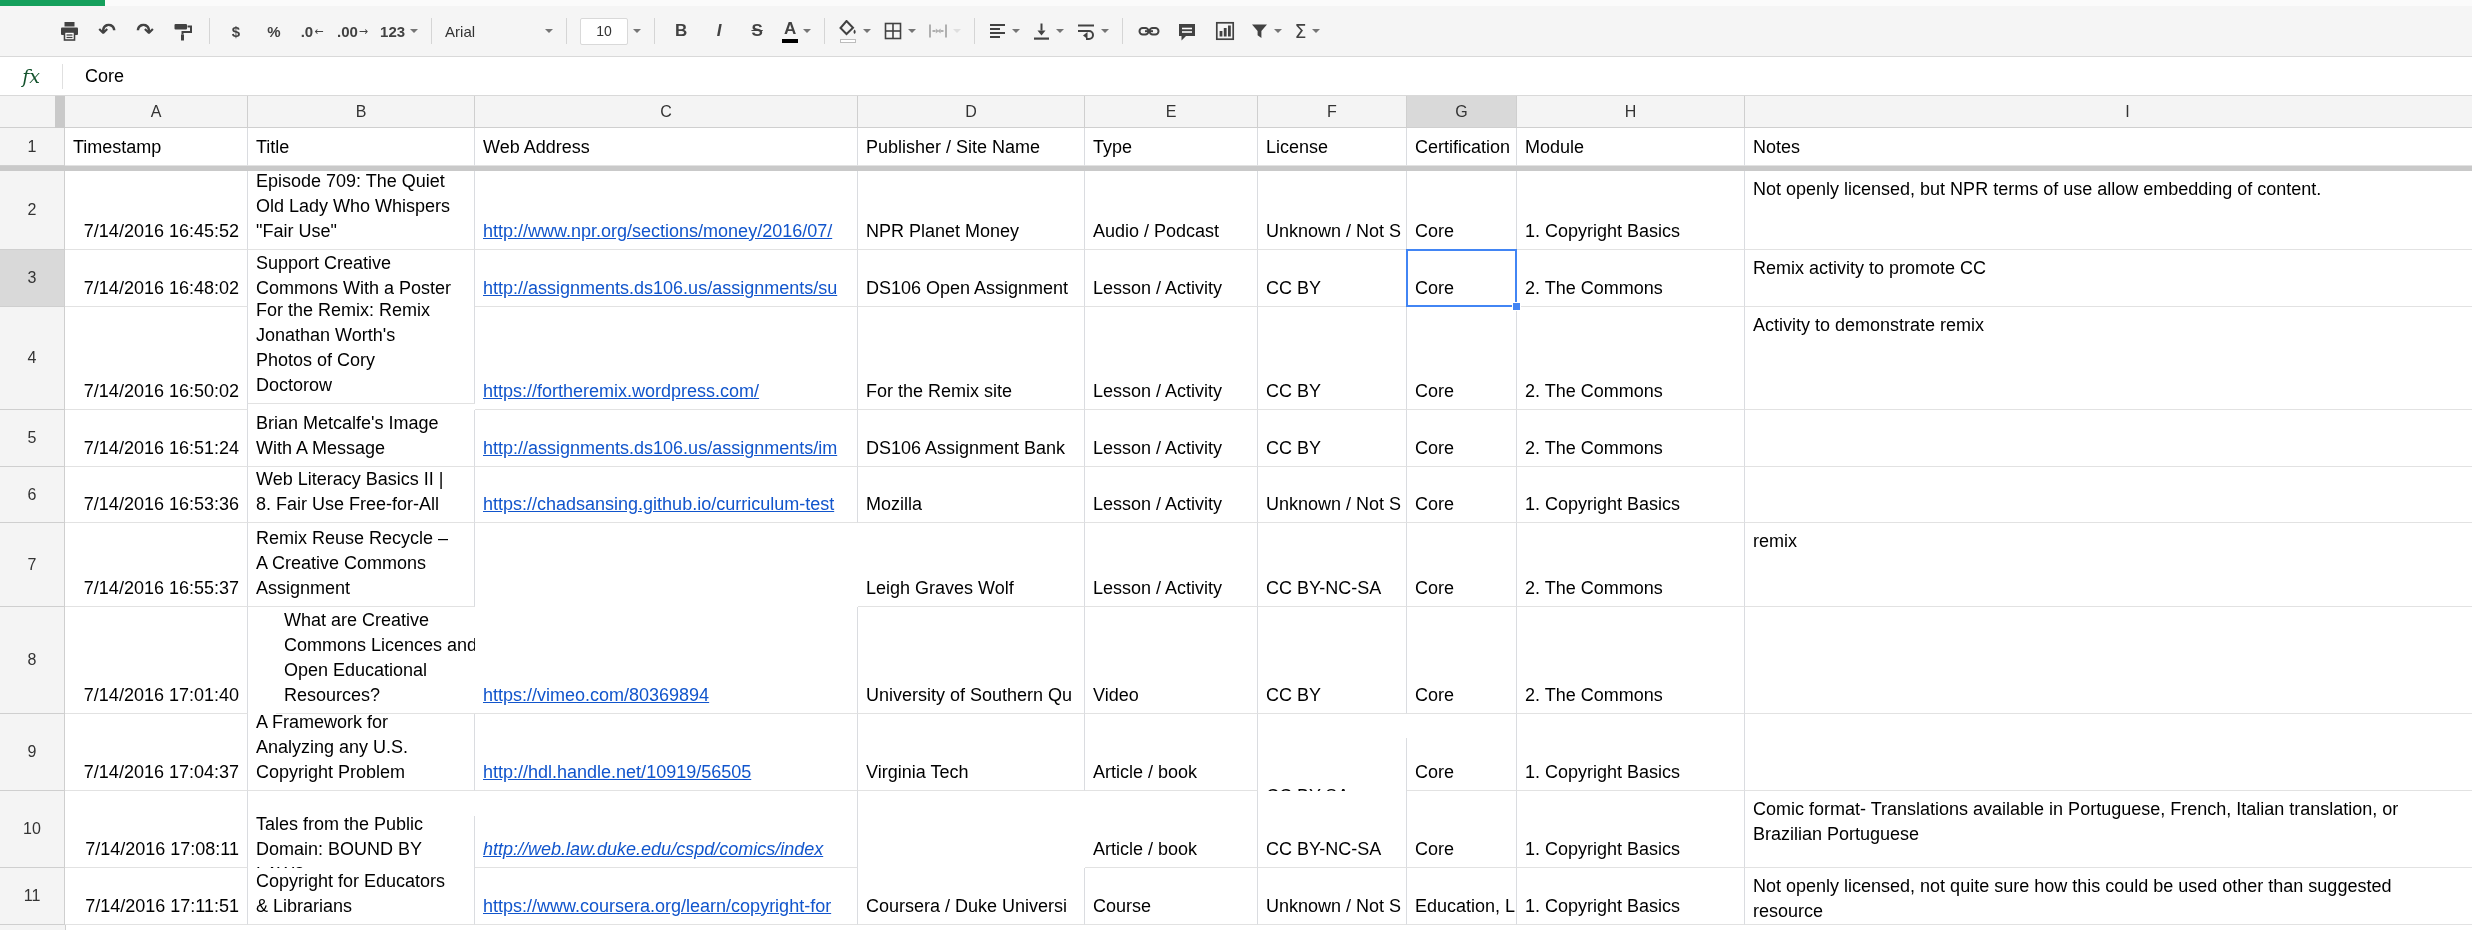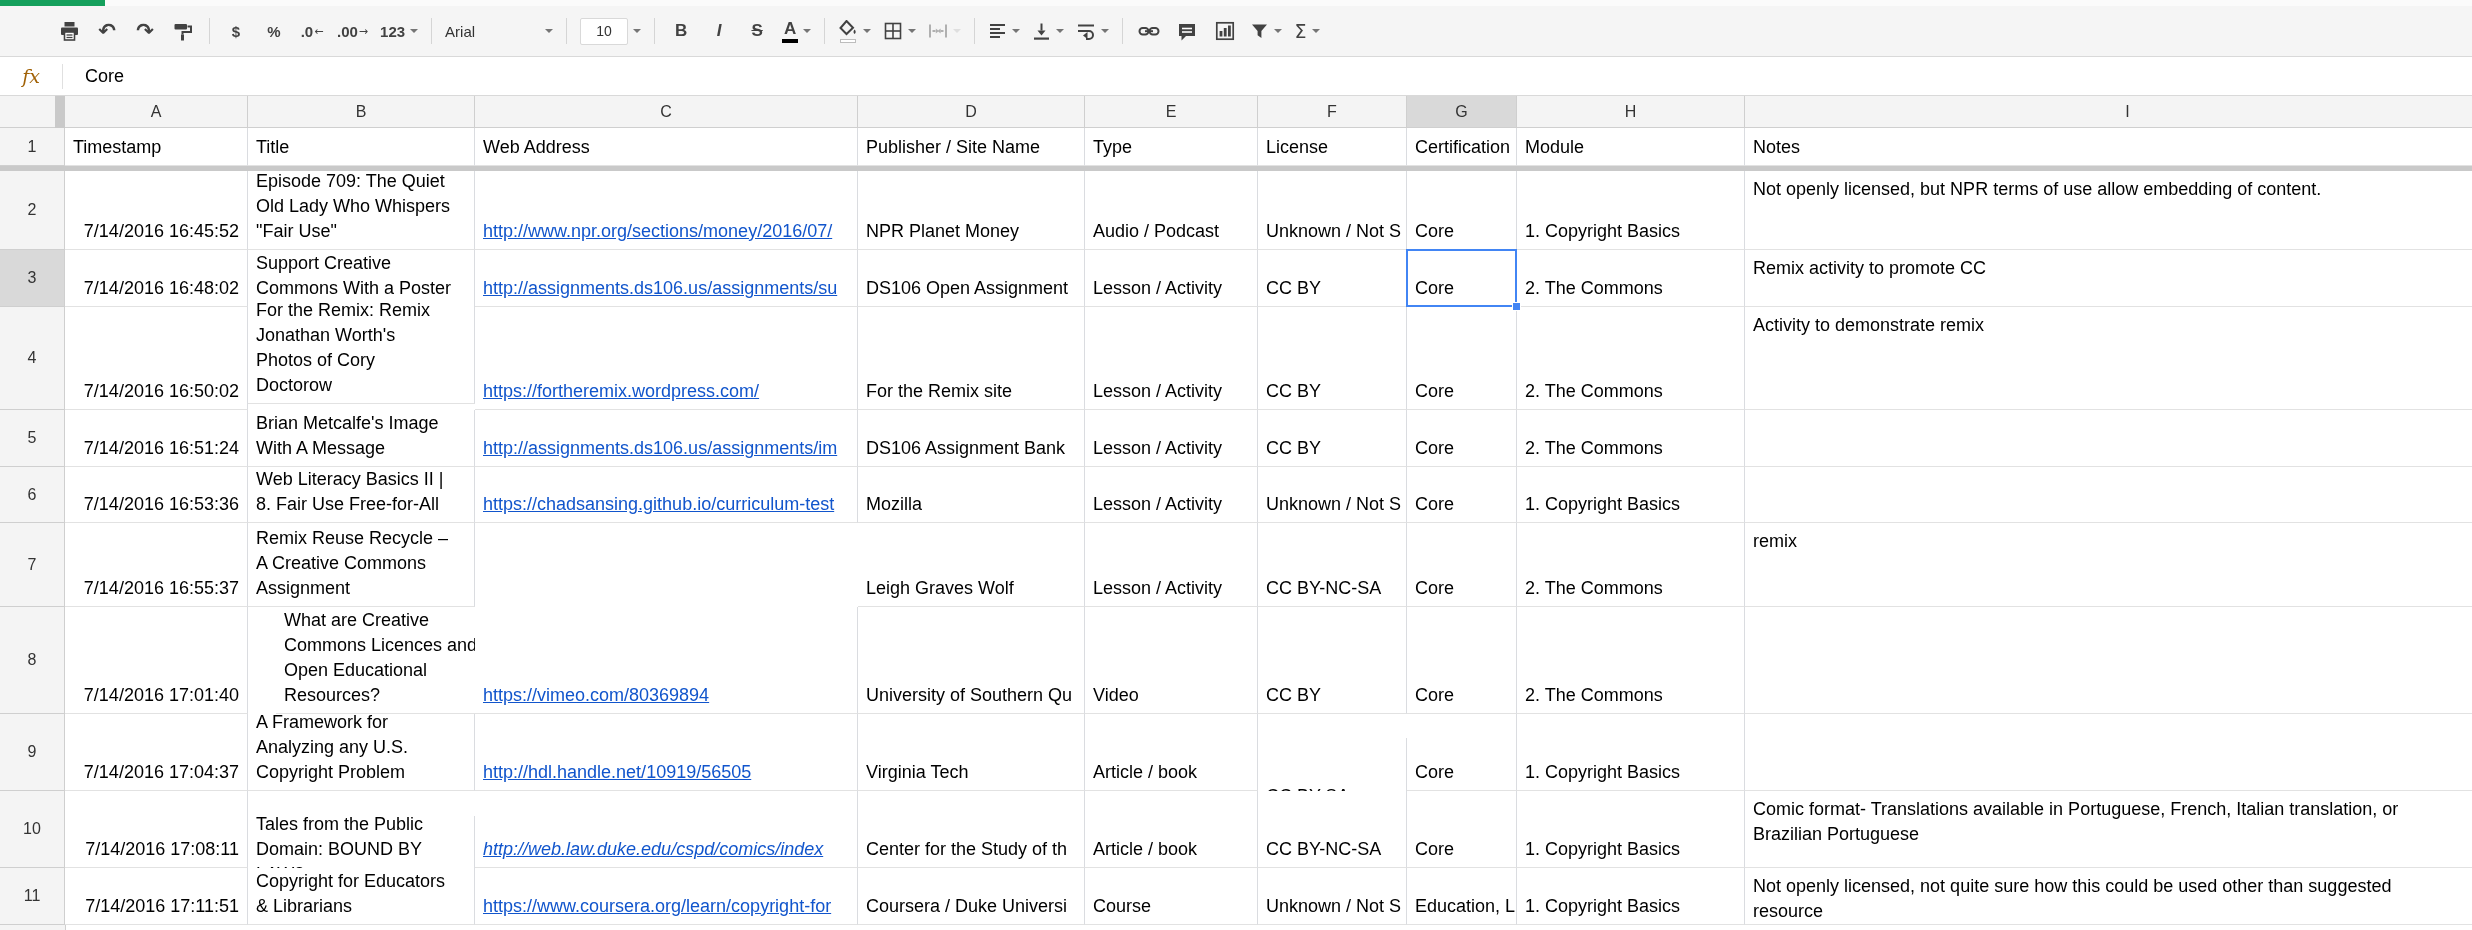--- a/index.html
+++ b/index.html
@@ -26,21 +26,21 @@
            display:flex;align-items:center;justify-content:center;font-size:14px;font-weight:normal;color:#333;}
   .mini-arrow{font-size:11px;vertical-align:-4px;margin-left:1px;font-weight:normal;font-family:"DejaVu Sans",sans-serif;}
   .A-bar{display:inline-flex;flex-direction:column;align-items:center;line-height:1;}
   .A-bar .bar{width:16px;height:4px;margin-top:2px;}
   .disabled{opacity:.38;}
   .num-label{font-size:15px;}
 
   
   #fxbar{position:absolute;left:0;top:57px;width:2472px;height:39px;background:#fff;
          border-bottom:1px solid #d9d9d9;display:flex;align-items:center;box-sizing:border-box;}
-  #fx-label{font-family:"DejaVu Serif",serif;font-style:italic;font-size:19px;color:#a16207;
+  #fx-label{font-family:"DejaVu Serif",serif;font-style:italic;font-size:19px;color:#14532d;
             width:62px;text-align:center;flex:none;}
   #fx-divider{width:1px;height:25px;background:#e0e0e0;flex:none;}
   #fx-value{font-size:18px;color:#000;padding-left:22px;flex:1;}
 
   
   #grid{position:absolute;left:0;top:96px;width:2472px;height:834px;background:#fff;overflow:hidden;}
   .colhdr,.rowhdr,.corner{position:absolute;box-sizing:border-box;background:#f4f4f4;
         border-right:1px solid #cfcfcf;border-bottom:1px solid #cfcfcf;
         display:flex;align-items:center;justify-content:center;font-size:16px;color:#333;}
   .corner{border-bottom:1px solid #cfcfcf;}
@@ -519,23 +519,20 @@
         <span class="txt">7/14/2016 17:08:11</span>
       </div>
       <div class="cell wrap" style="left: 248px; top: 720px; width: 227px; height: 77px;">
         <span class="txt">Tales from the Public
 Domain: BOUND BY
 LAW?</span>
       </div>
       <div class="cell" style="left: 475px; top: 695px; width: 383px; height: 77px; font-style: italic;">
         <a>http://web.law.duke.edu/cspd/comics/index</a>
       </div>
-      <div class="cell" style="left: 858px; top: 695px; width: 227px; height: 77px;">
-        <span class="txt">Center for the Study of th</span>
-      </div>
       <div class="cell" style="left: 1085px; top: 695px; width: 173px; height: 77px;">
         <span class="txt">Article / book</span>
       </div>
       <div class="cell" style="left: 1258px; top: 695px; width: 149px; height: 77px;">
         <span class="txt">CC BY-NC-SA</span>
       </div>
       <div class="cell" style="left: 1407px; top: 695px; width: 110px; height: 77px;">
         <span class="txt">Core</span>
       </div>
       <div class="cell" style="left: 1517px; top: 695px; width: 228px; height: 77px;">

